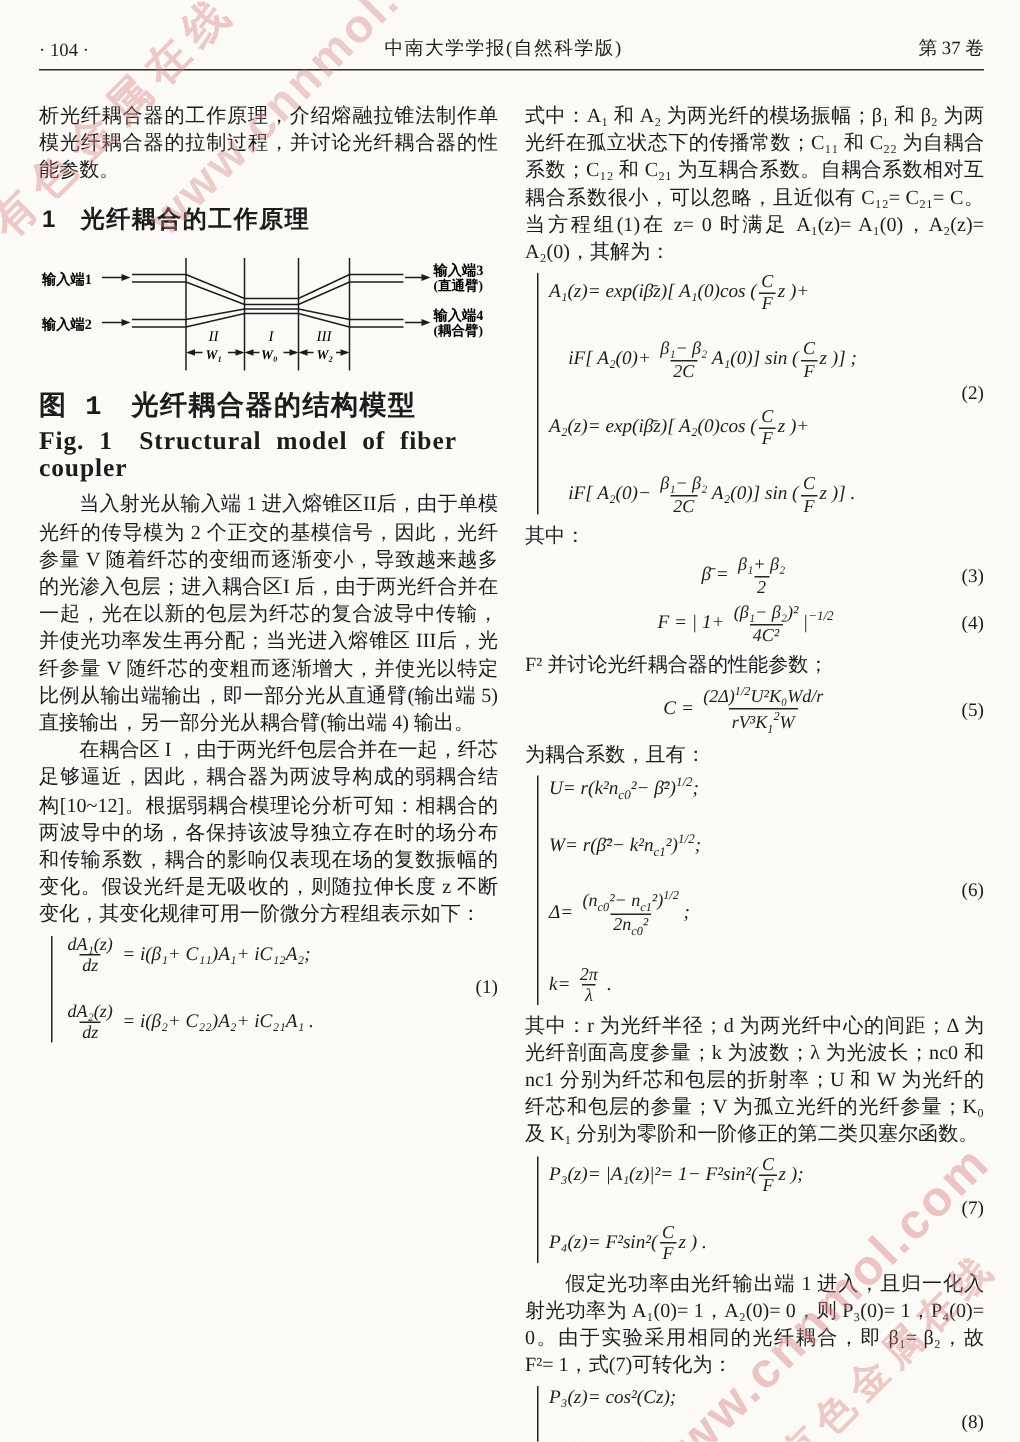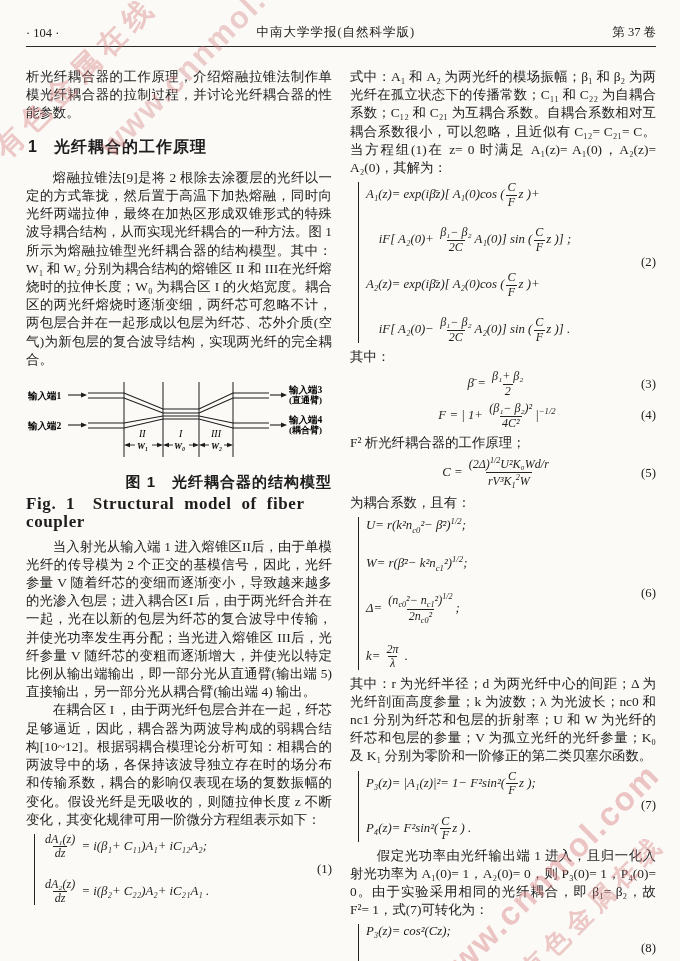--- a/index.html
+++ b/index.html
@@ -23,22 +23,22 @@
   p.noindent{text-indent:0;}
   .sec-heading{
     display:flex;gap:16px;align-items:baseline;
     font-family:"Liberation Sans","DejaVu Sans",sans-serif;
     font-weight:bold;font-size:16px;margin:15px 0 13px 2px;letter-spacing:1px;
   }
   
   .figure{margin:10px 0 6px 0;}
   .fig-svg{display:block;}
   .cap-cn{
-    text-align:right;font-weight:bold;font-size:15px;text-indent:0;
-    font-family:Liberation Sans, sans-serif;margin-top:6px;letter-spacing:1px;
+    text-align:left;font-weight:bold;font-size:18px;text-indent:0;
+    font-family:Liberation Mono, monospace;margin-top:6px;letter-spacing:1px;
   }
   .cap-en{
     text-align:left;font-weight:bold;font-size:17px;text-indent:0;
     margin-top:4px;letter-spacing:0.6px;word-spacing:5px;
   }
   
   .eq{display:flex;align-items:center;margin:4px 0 4px 6px;font-style:italic;font-size:12.8px;line-height:1.35;}
   .eq-brace{align-self:stretch;border-left:1.3px solid #222;margin:1px 7px 1px 2px;}
   .eq-lines{flex:1;display:flex;flex-direction:column;gap:17px;min-width:0;}
   .eq-lines.center{align-items:center;}
@@ -80,21 +80,20 @@
   <div class="cols">
 
     <div class="col">
       <p class="noindent">析光纤耦合器的工作原理，介绍熔融拉锥法制作单模光纤耦合器的拉制过程，并讨论光纤耦合器的性能参数。</p>
 
       <div class="sec-heading">
         <span>1</span>
         <span>光纤耦合的工作原理</span>
       </div>
 
-      <p>熔融拉锥法[9]是将 2 根除去涂覆层的光纤以一定的方式靠拢，然后置于高温下加热熔融，同时向光纤两端拉伸，最终在加热区形成双锥形式的特殊波导耦合结构，从而实现光纤耦合的一种方法。图 1 所示为熔融拉锥型光纤耦合器的结构模型。其中：W₁ 和 W₂ 分别为耦合结构的熔锥区 II 和 III在光纤熔烧时的拉伸长度；W₀ 为耦合区 I 的火焰宽度。耦合区的两光纤熔烧时逐渐变细，两纤芯可忽略不计，两包层合并在一起形成以包层为纤芯、芯外介质(空气)为新包层的复合波导结构，实现两光纤的完全耦合。</p>
 
       <div class="figure">
         <svg class="fig-svg" width="306" height="88" viewBox="0 0 306 88">
 
           <g stroke="#1c1c1c" stroke-width="1">
             <line x1="98" y1="3" x2="98" y2="78"></line>
             <line x1="137" y1="3" x2="137" y2="78"></line>
             <line x1="173" y1="3" x2="173" y2="78"></line>
             <line x1="207" y1="3" x2="207" y2="78"></line>
           </g>
@@ -224,21 +223,21 @@
       <div class="eq">
           <span class="eq-lines center">
             <span class="eq-line">F = | 1+ <span class="frac">
                 <span class="fnum">(β₁− β₂)²</span>
                 <span class="fden">4C²</span>
               </span>|<sup>−1/2</sup></span>
           </span>
           <span class="eq-num">(4)</span>
         </div>
 
-      <p class="noindent">F² 析光纤耦合器的工作原理；</p>
+      <p class="noindent">F² 并讨论光纤耦合器的性能参数；</p>
       <div class="eq">
           <span class="eq-lines center">
             <span class="eq-line">C = <span class="frac">
                 <span class="fnum">(2Δ)<sup>1/2</sup>U²K₀Wd/r</span>
                 <span class="fden">rV³K<sub>1</sub><sup>2</sup>W</span>
               </span></span>
           </span>
           <span class="eq-num">(5)</span>
         </div>
 

